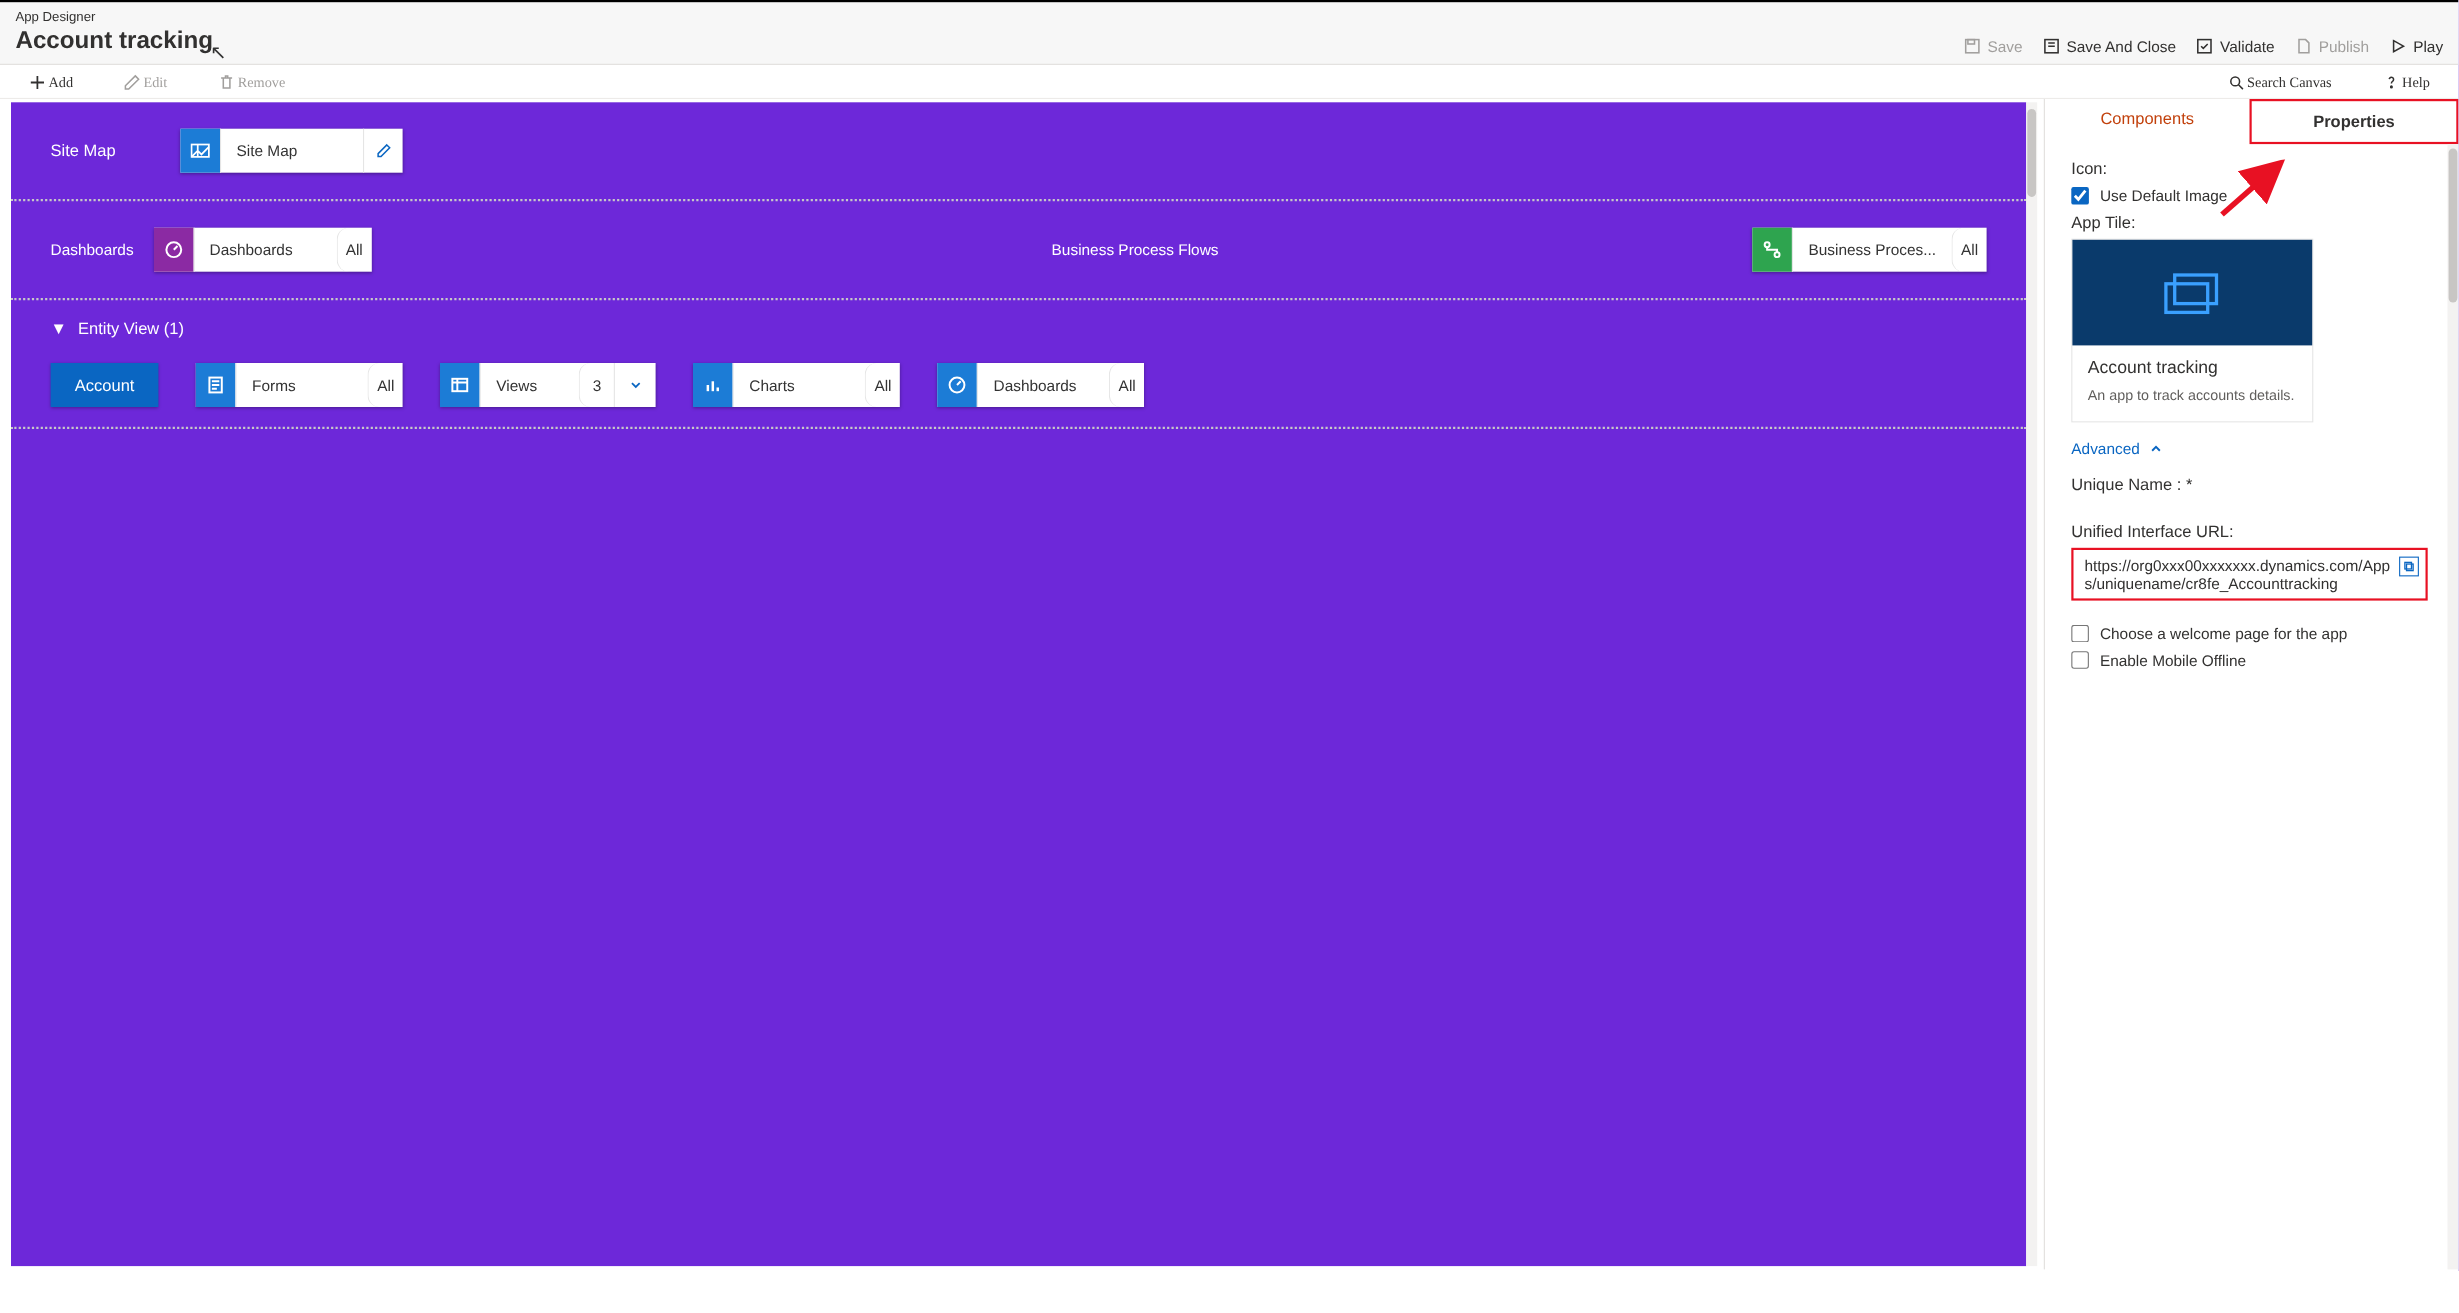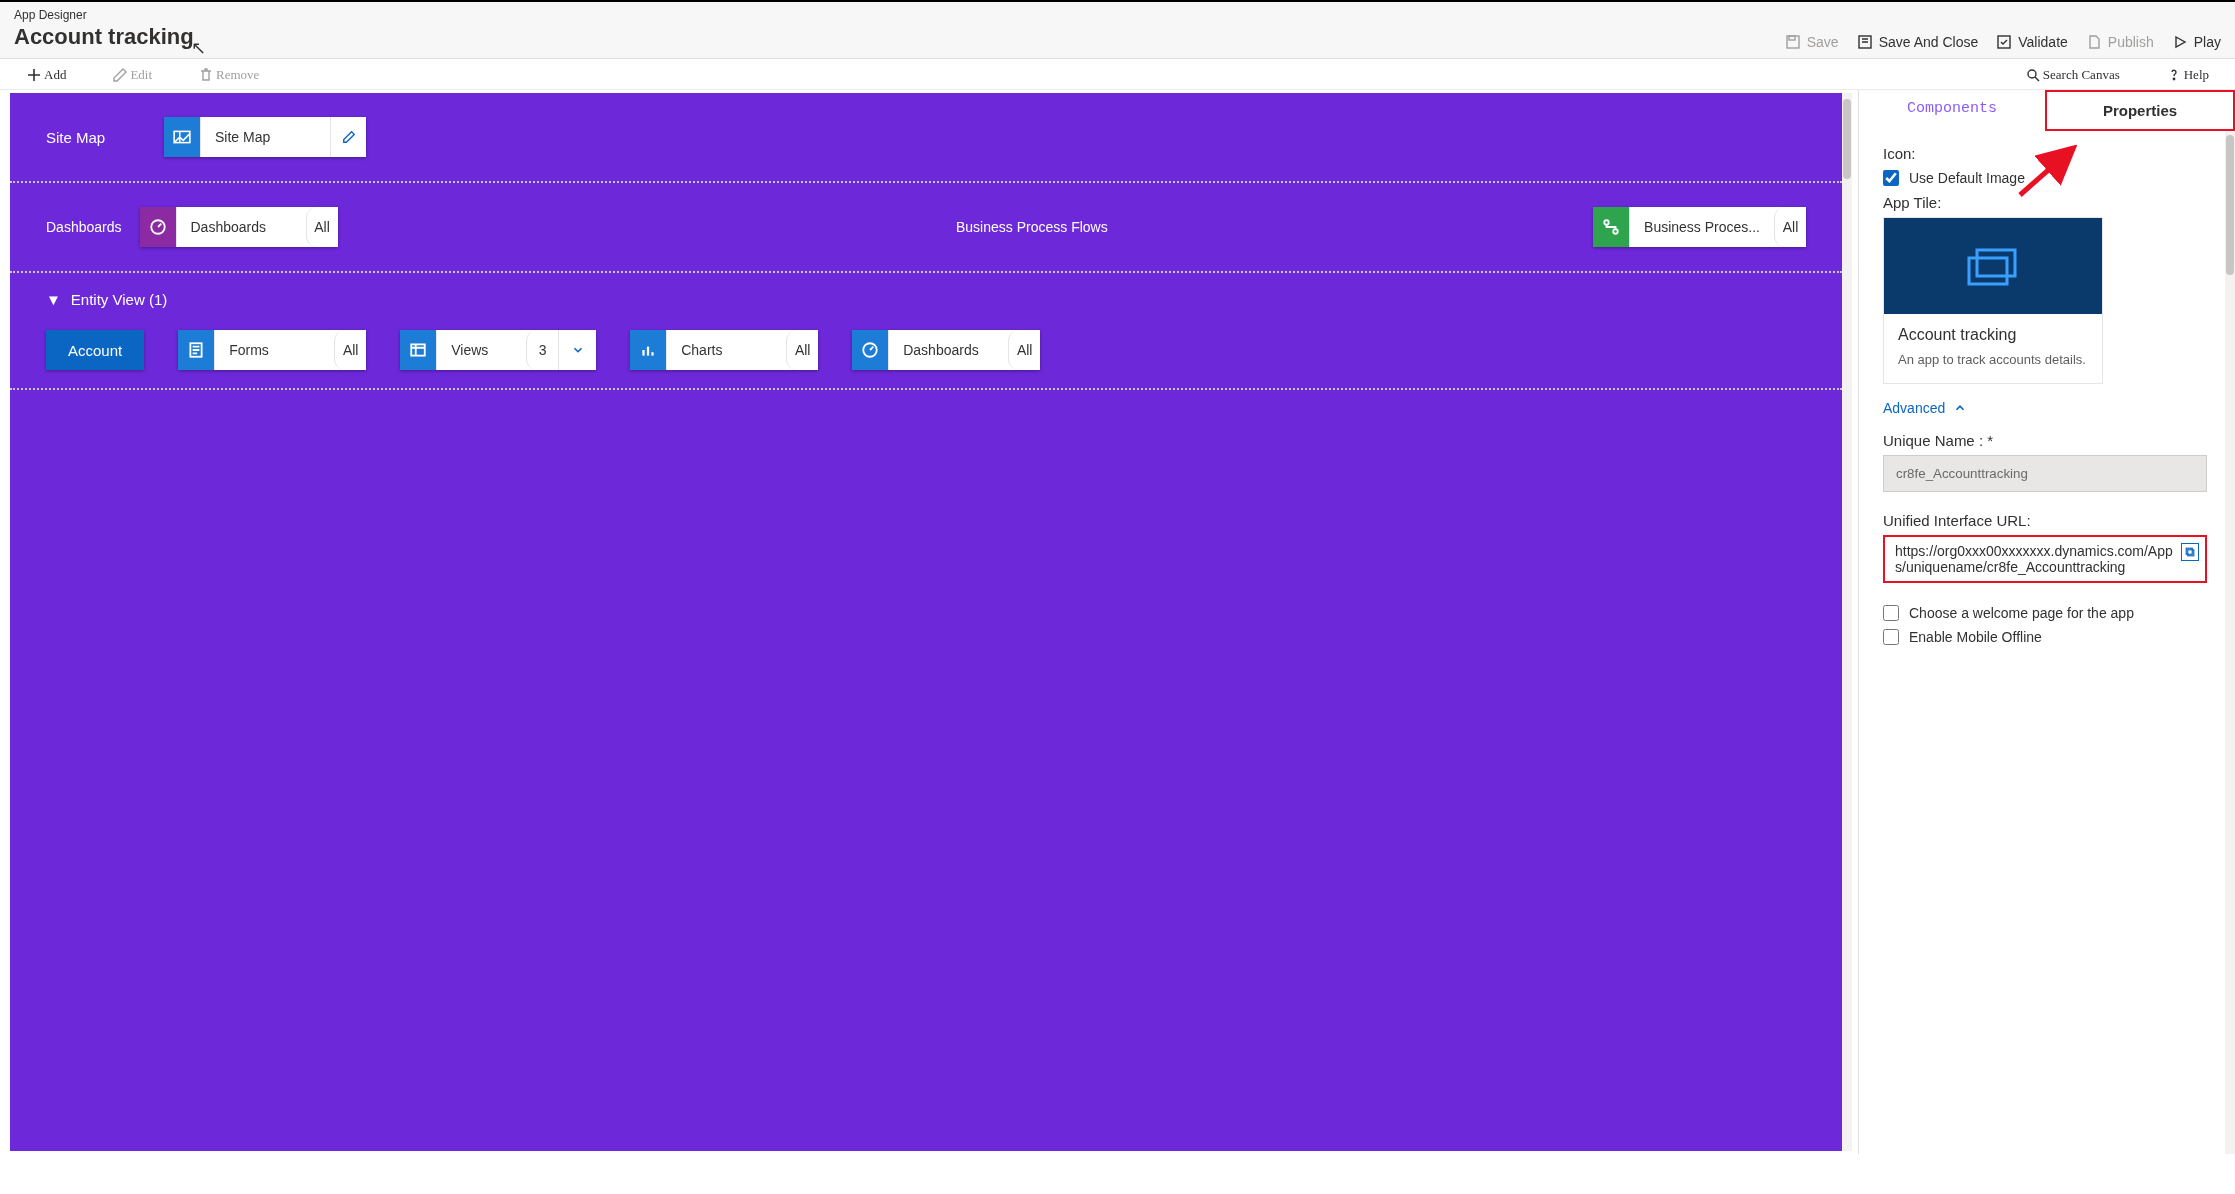--- a/index.html
+++ b/index.html
@@ -50,21 +50,21 @@
   .entity-btn { background:#0a66c2; color:#fff; display:inline-flex; align-items:center; justify-content:center; height:40px; padding:0 22px; font-size:15px; box-shadow:0 1px 3px rgba(0,0,0,.35); }
 
   .entity-head { display:flex; align-items:center; gap:10px; color:#fff; font-size:15px; margin-bottom:22px; }
   .entity-head .tri { display:inline-block;}
   .entity-grid { display:flex; gap:34px; flex-wrap:wrap; }
 
   
   .side { width: 377px; border-left: 1px solid #e1dfdd; display: flex; flex-direction: column; }
   .tabs { display:flex; }
   .tab { flex:1; text-align:center; padding: 10px 0; font-size:15px; cursor:pointer; }
-  .tab.inactive { color:#8b5cf6;font-family:Liberation Mono, monospace; }
+  .tab.inactive { color:#c2410c; }
   .tab.active { border:2px solid #e81123; font-weight:600; border-bottom:2px solid #e81123;}
   .pane { flex:1; overflow:auto; position:relative; padding: 8px 18px 14px 24px; }
   .pane-scroll { width: 10px; background:#f3f2f1; position:relative; }
   .pane-scroll .thumb { position:absolute; top:4px; left:1px; right:1px; height:140px; background:#c8c6c4; border-radius:4px; }
   .field-label { font-size:15px; margin: 6px 0; }
   .chk { display:flex; align-items:center; gap:10px; margin: 8px 0; }
   .chk input { width:16px; height:16px; accent-color:#0a66c2; }
   .tile { width: 220px; border:1px solid #e5e5e5; }
   .tile .tile-top { height: 96px; background:#0a3a6b; display:flex; align-items:center; justify-content:center; }
   .tile .tile-body { padding: 12px 14px 16px; }
@@ -327,21 +327,20 @@
         </div>
 
         <div class="adv">
           <span>Advanced</span>
           <svg width="14" height="14" viewBox="0 0 16 16" fill="none" stroke="currentColor" stroke-width="2">
               <path d="M4 10l4-4 4 4"></path>
             </svg>
         </div>
 
         <div class="field-label">Unique Name : *</div>
-        <input class="readonly" readonly="" value="cr8fe_Accounttracking" style="">
 
         <div class="sep4"></div>
         <div class="field-label">Unified Interface URL:</div>
         <div class="urlbox">
           <span style="word-break:break-all;">https://org0xxx00xxxxxxx.dynamics.com/Apps/uniquename/cr8fe_Accounttracking</span>
           <span class="copy">
             <svg width="12" height="12" viewBox="0 0 16 16" fill="none" stroke="currentColor" stroke-width="1.6">
                 <rect x="5" y="5" width="8" height="8"></rect>
                 <rect x="3" y="3" width="8" height="8"></rect>
               </svg>

